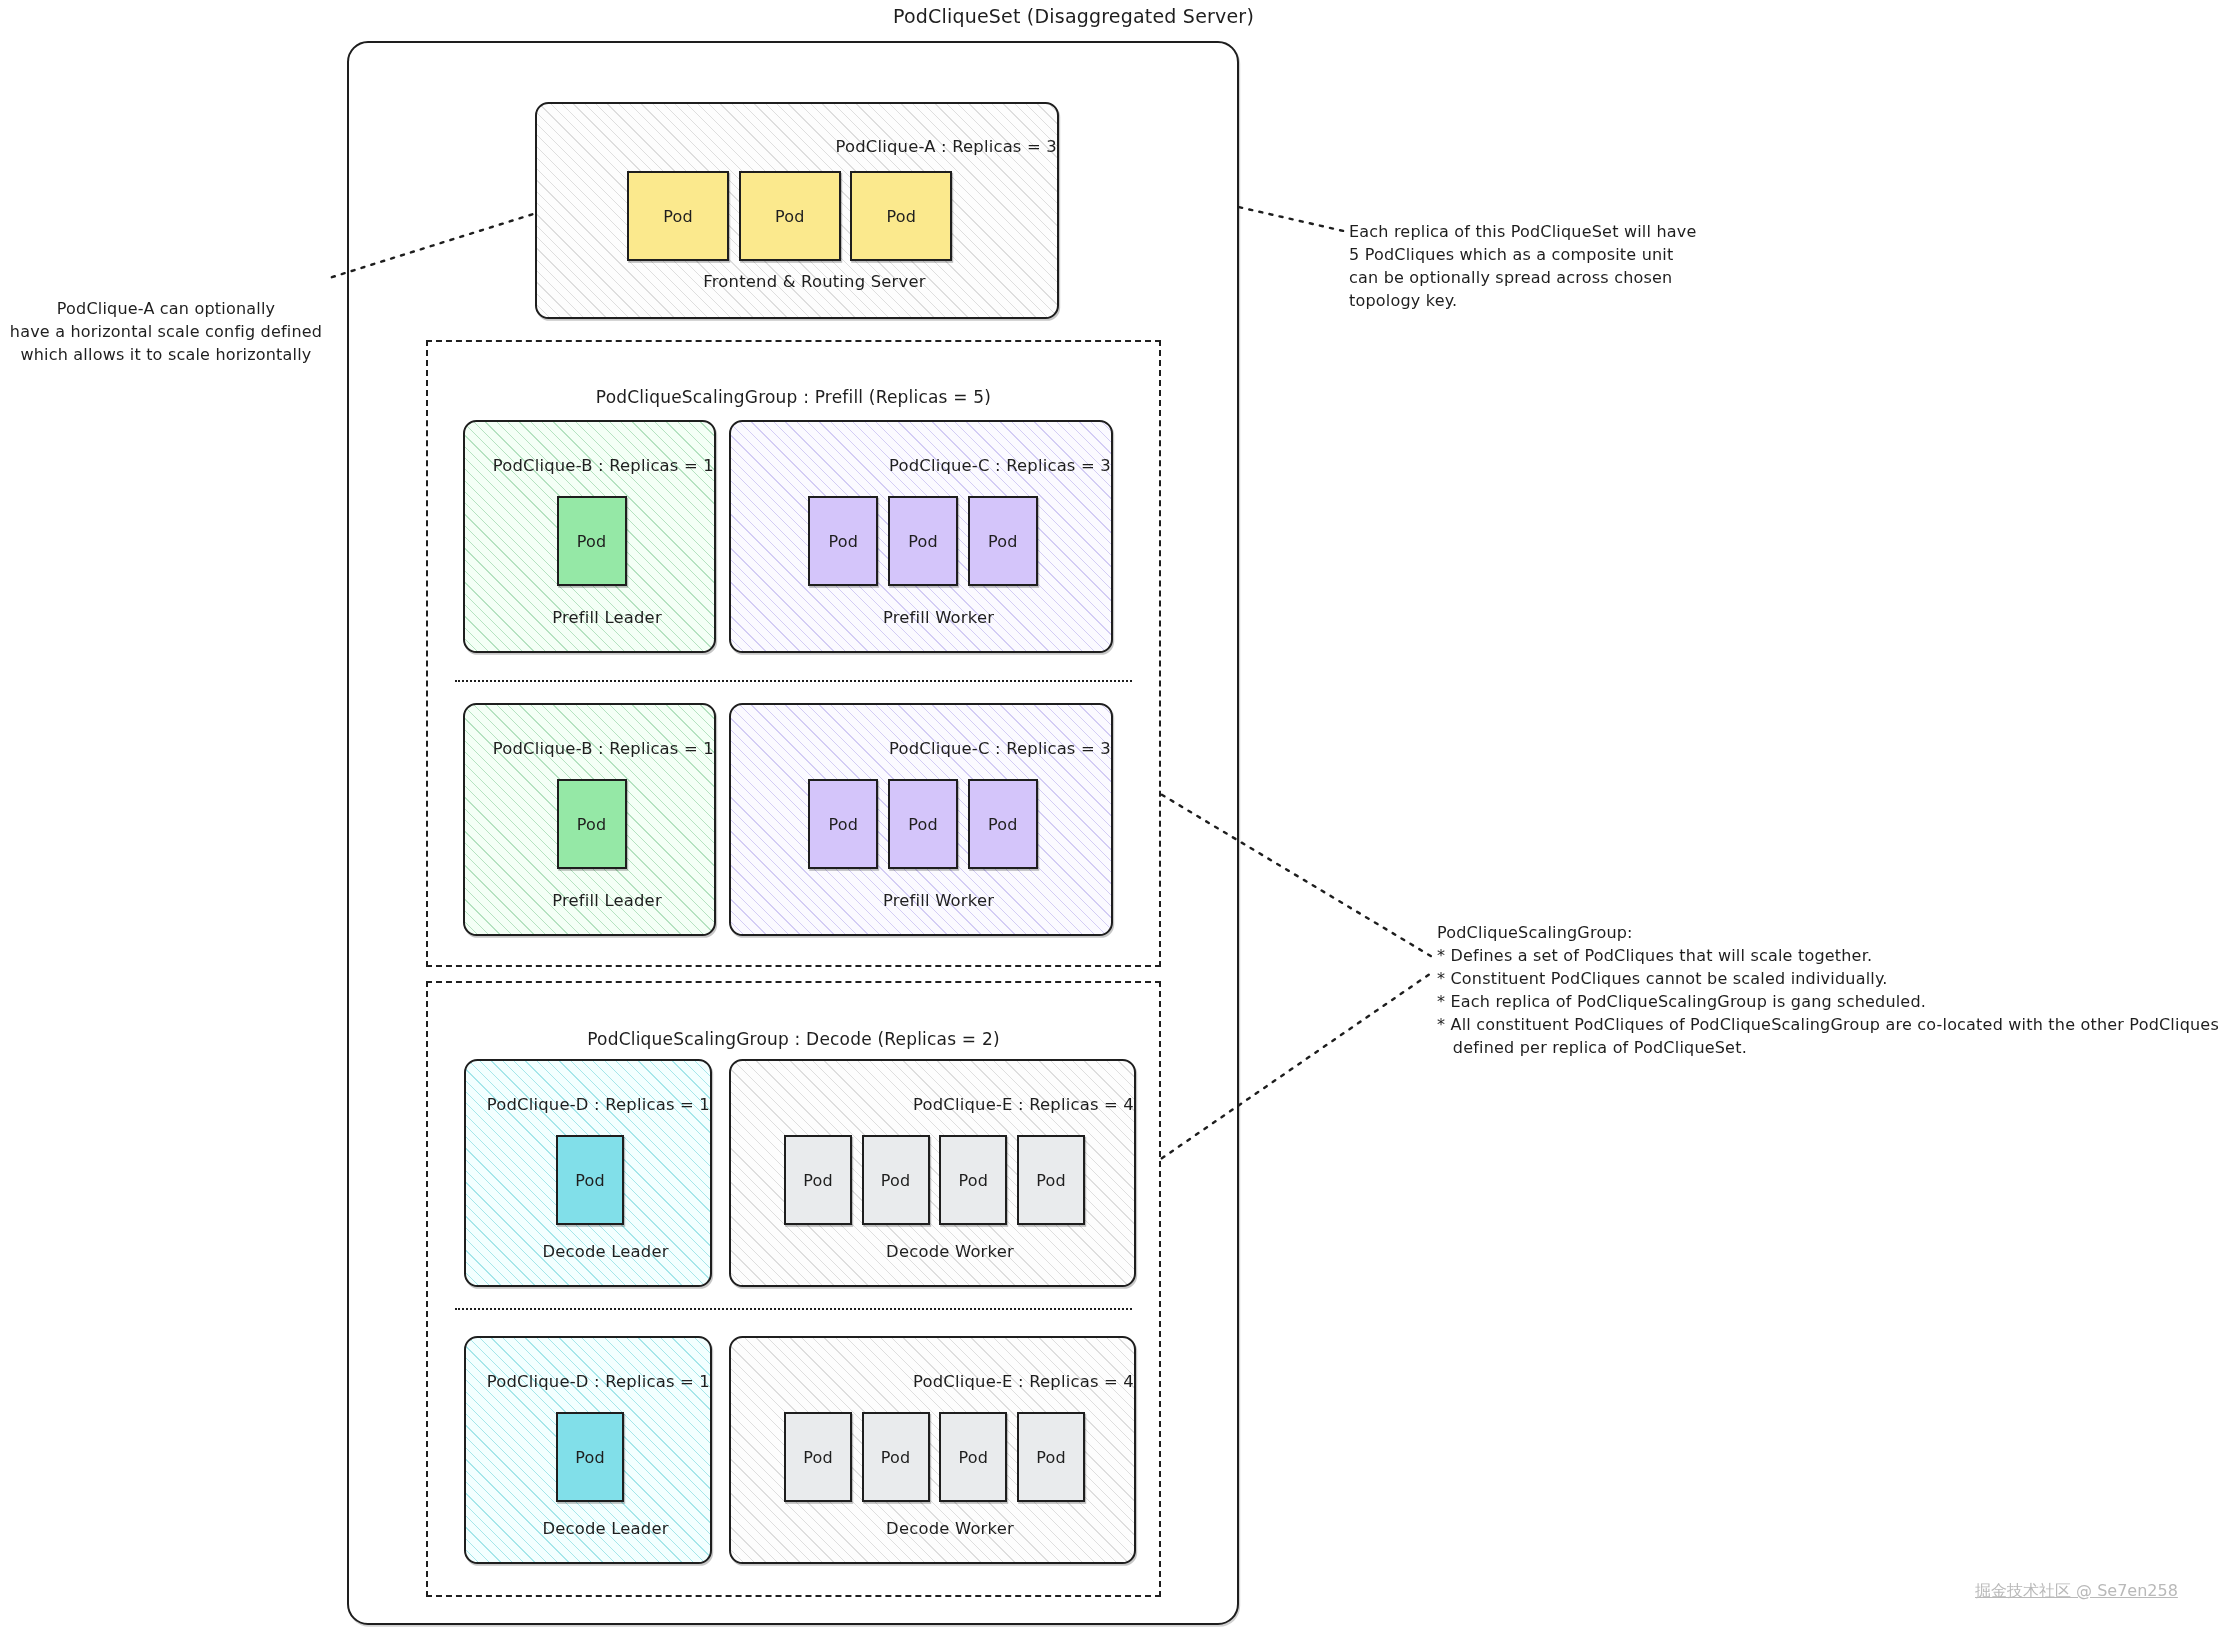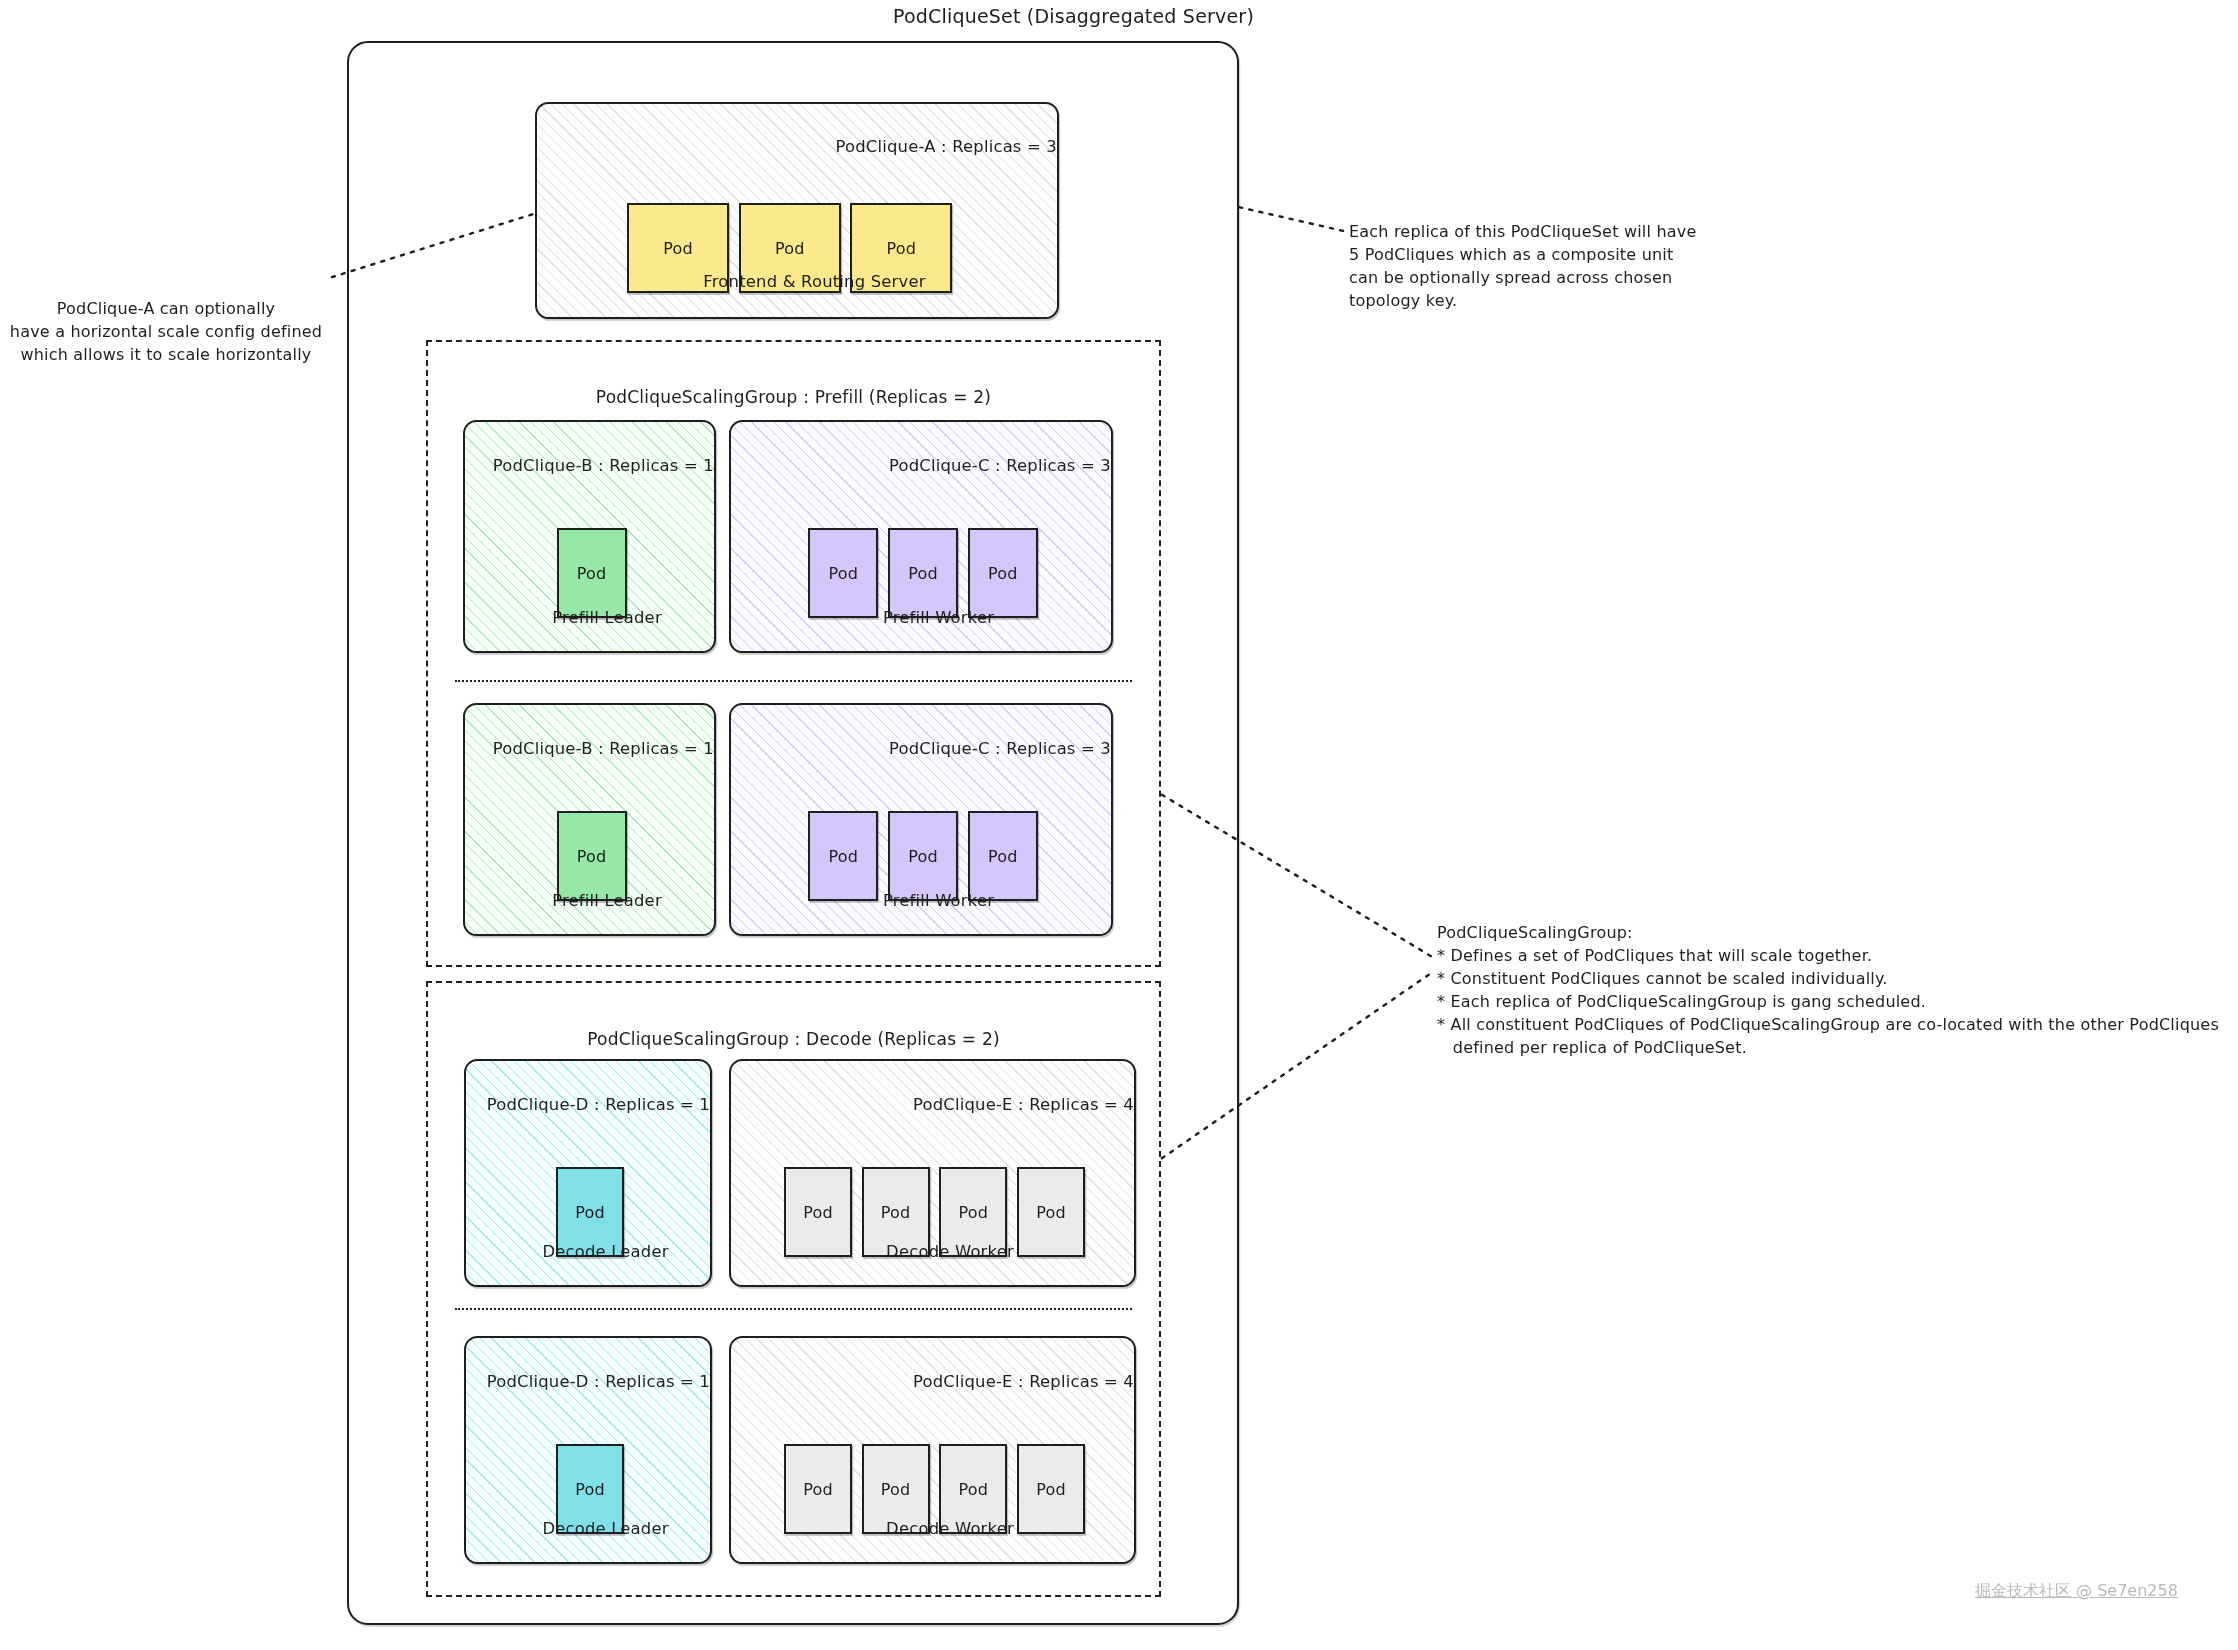--- a/index.html
+++ b/index.html
@@ -35,21 +35,21 @@
     overflow:hidden;
   }
   .clique-title{
     position:absolute;left:0;right:0;text-align:right;
     font-size:16.4px;white-space:nowrap;
   }
   .clique-footer{
     position:absolute;left:7px;right:0;text-align:center;
     font-size:16.4px;white-space:nowrap;margin-left:28px;
   }
-  .pod-row{position:absolute;display:flex;margin-top:32px;}
+  .pod-row{position:absolute;display:flex;}
   .pod{
     border:2.4px solid #1e1e1e;
     display:flex;align-items:center;justify-content:center;
     font-size:16px;color:#1e1e1e;
     box-shadow:1.2px 1.8px 0 rgba(0,0,0,.25);
     box-sizing:border-box;
   }
 
   
   .hatch-grey{
@@ -121,21 +121,21 @@
       </div>
       <div class="pod hw" style="background: rgb(251, 233, 141); width: 102px; height: 90px;">
         <span>Pod</span>
       </div>
     </div>
   <div class="clique-footer hw" style="bottom:25.6px;">Frontend &amp; Routing Server</div>
 </div>
 
 <div id="scaling-groups-layer">
     <div class="scaling-group" style="left: 426px; top: 340px; width: 735px; height: 627px;"></div>
-    <div class="sg-title hw" style="position: absolute; left: 426px; width: 735px; top: 387px;">PodCliqueScalingGroup : Prefill (Replicas = 2)</div>
+    <div class="sg-title hw" style="position: absolute; left: 426px; width: 735px; top: 387px;">PodCliqueScalingGroup : Prefill (Replicas = 5)</div>
     <div class="clique-card hatch-green" style="left: 463px; top: 420px; width: 253px; height: 233px;">
       <div class="clique-title hw" style="top: 34px;">PodClique-B : Replicas = 1</div>
       <div class="pod-row" style="top: 74px; left: 0px; right: 0px; width: 253px; justify-content: center; gap: 9.7px;">
         <div class="pod hw" style="background: rgb(149, 232, 166); width: 70px; height: 90px;">
           <span>Pod</span>
         </div>
       </div>
       <div class="clique-footer hw" style="bottom: 24px;">Prefill Leader</div>
     </div>
     <div class="clique-card hatch-purple" style="left: 729px; top: 420px; width: 384px; height: 233px;">

